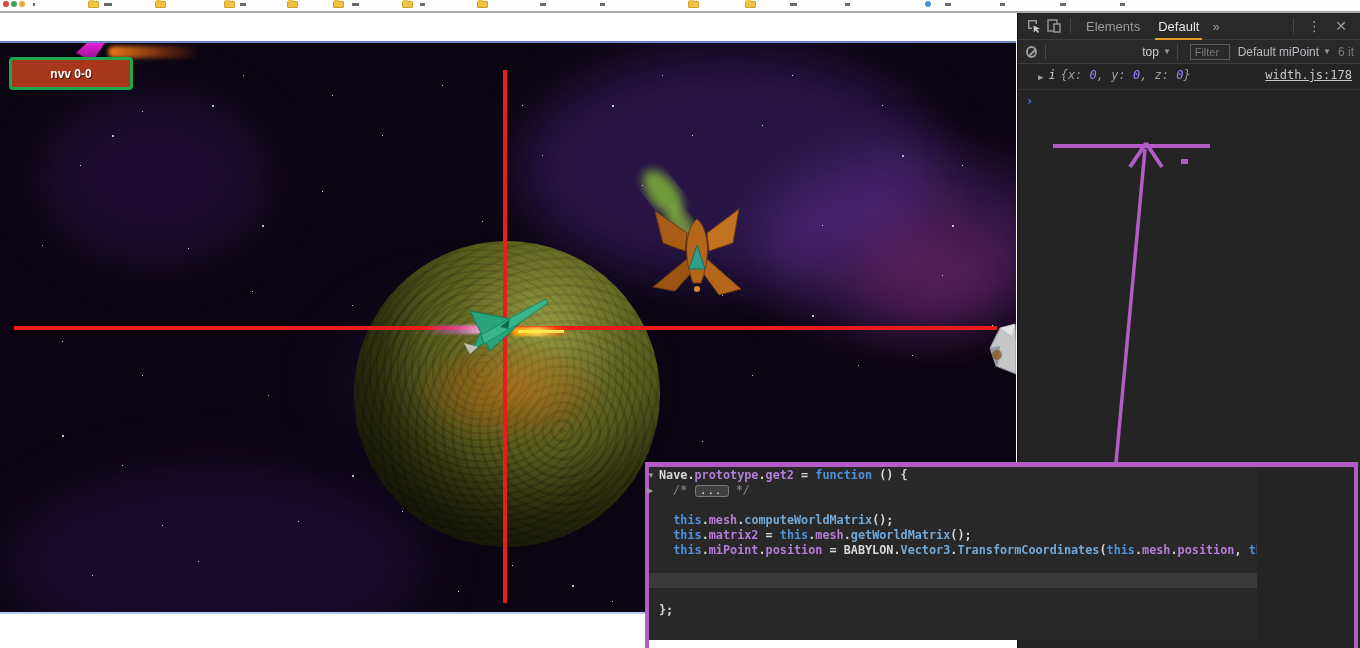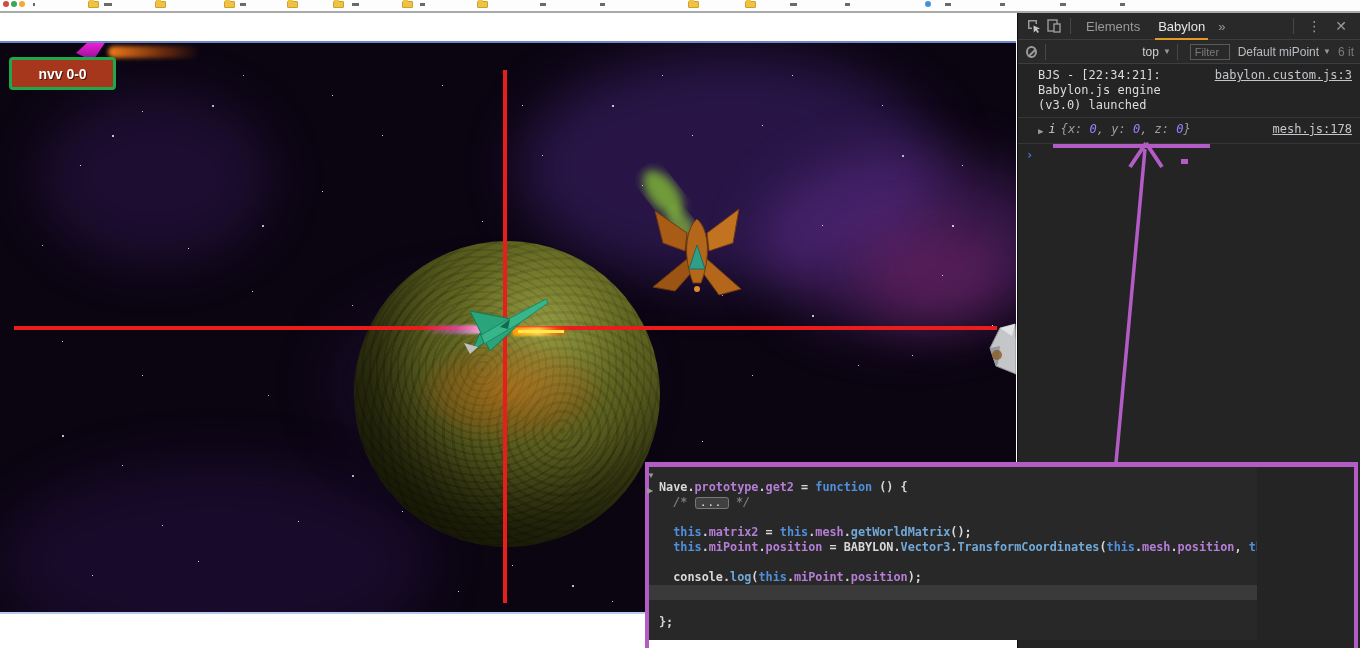--- a/index.html
+++ b/index.html
@@ -67,24 +67,24 @@
     filter:blur(1px); }
   .trail-right2 { position:absolute; left:518px; top:287px; width:46px; height:3px; background:#ffe94d; filter:blur(.5px); }
 
   #magenta-frag { position:absolute; left:70px; top:0px; width:60px; height:18px;
     background:linear-gradient(180deg,#ec1fd8,#8a0f8a);
     clip-path:polygon(28% 0, 58% 0, 38% 100%, 10% 55%); }
   #magenta-streak { position:absolute; left:108px; top:3px; width:92px; height:12px;
     background:linear-gradient(90deg, rgba(252,130,25,.95), rgba(185,75,12,.55) 60%, rgba(120,50,8,0));
     filter:blur(2px); border-radius:6px; }
 
-  #hud-label { position:absolute; left:9px; top:14px; width:107px; height:33px;
+  #hud-label { position:absolute; left:9px; top:14px; width:124px; height:33px;
     background:#a6361c; border:3px solid #1ea84c; border-radius:4px;
     display:flex; align-items:center; justify-content:center;
-    color:#ffffff; font-weight:bold; font-size:14px; text-shadow:1px 1px 0 rgba(0,0,0,.6); }
+    color:#ffffff; font-weight:bold; font-size:12px; text-shadow:1px 1px 0 rgba(0,0,0,.6); }
 
   
   #devtools { position:absolute; left:1017px; top:13px; width:343px; height:635px;
     background:#242424; border-left:1px solid #101010; z-index:2; overflow:hidden;
     color:#dcdcdc; }
   #dt-header { height:27px; background:#292929; border-bottom:1px solid #3d3d3d;
     display:flex; align-items:center; padding:8px 6px; }
   .dt-sep { width:1px; height:16px; background:#474747; margin:0 6px; }
   .dt-iconbtn { width:20px; height:20px; display:flex; align-items:center; justify-content:center; }
   .tab { padding:0 9px; height:27px; display:flex; align-items:center; font-size:13px; color:#9a9a9a; position:relative; }
@@ -114,21 +114,21 @@
   .expander { color:#9a9a9a; font-size:9px; margin:2px 5px 0 -13px; }
   .pv-cls { color:#cfcfcf; font-style:italic; margin-right:5px; }
   .pv-p { color:#9e9e9e; font-style:italic; }
   .pv-n { color:#9980ff; font-style:italic; }
   #prompt-row { border-bottom:none; padding-left:8px; }
   #prompt-chevron { color:#4b7be0; font-weight:bold; font-size:12px; }
 
   
   #code-overlay { position:absolute; left:645px; top:462px; width:713px; height:186px; z-index:5;
     border-left:4px solid #b45cc6; border-right:4px solid #b45cc6; border-top:5px solid #b45cc6; }
-  #code-inner { width:608px; height:173px; background:#282828; overflow:hidden; padding-top:13px; }
+  #code-inner { width:608px; height:173px; background:#282828; overflow:hidden; padding-top:1px; }
   .code-line { white-space:pre; font-family:"DejaVu Sans Mono",monospace; font-size:11.8px;
     font-weight:bold; line-height:15px; height:15px; padding-left:10px; color:#d8d8d8; }
   .code-line.hl { background:#3a3a3a; }
   .tok-plain { color:#d8d8d8; }
   .tok-kw { color:#4f8fdc; }
   .tok-prop { color:#b57ed6; }
   .tok-fn { color:#72a9d8; }
   .tok-cmt { color:#7a7a7a; font-style:italic; }
   .tok-badge { background:#404040; border:1px solid #787878; border-radius:3px; padding:0 5px;
     color:#e0e0e0; font-size:9px; letter-spacing:2px; font-style:normal; }
@@ -242,21 +242,21 @@
       <svg width="14" height="14" viewBox="0 0 14 14">
         <rect x="1" y="1" width="9" height="11" fill="none" stroke="#9a9a9a" stroke-width="1.4"></rect>
         <rect x="7" y="5" width="6" height="8" fill="#292929" stroke="#9a9a9a" stroke-width="1.4"></rect>
       </svg>
     </div>
     <div class="dt-sep"></div>
     <div class="tab">
       <span>Elements</span>
     </div>
     <div class="tab active">
-      <span>Babylon</span>
+      <span>Default</span>
     </div>
     <div class="tab-more">»</div>
     <div class="dt-right">
       <div class="dt-sep"></div>
       <span class="dt-glyph">⋮</span>
       <span class="dt-glyph">✕</span>
     </div>
   </div>
 
   <div id="dt-toolbar">
@@ -267,47 +267,43 @@
       <span class="chev">▼</span>
     </div>
     <div class="dt-sep"></div>
     <input id="filter-input" placeholder="Filter" style="">
     <span id="levels">Default miPoint</span>
     <span class="chev">▼</span>
     <span id="hidden-count">6 it</span>
   </div>
 
 
-  <div class="con-row">
-    <span class="con-text"><span>BJS - [22:34:21]:</span><br><span>Babylon.js engine (v3.0) launched</span></span>
-    <span class="src-link">babylon.custom.js:3</span>
-  </div>
 
   <div class="con-row" style="padding-left:33px">
     <span class="expander">▶</span>
     <span class="con-text"><span class="pv-cls">i</span><span><span class="pv-p">{x: </span><span class="pv-n">0</span><span class="pv-p">, y: </span><span class="pv-n">0</span><span class="pv-p">, z: </span><span class="pv-n">0</span><span class="pv-p">}</span></span></span>
-    <span class="src-link">mesh.js:178</span>
+    <span class="src-link">width.js:178</span>
   </div>
 
   <div class="con-row" id="prompt-row">
     <span id="prompt-chevron">›</span>
   </div>
 </div>
 
 <div id="code-overlay">
   <span class="gutter-mark" style="top:4px">▼</span>
   <span class="gutter-mark" style="top:19px">▶</span>
   <div id="code-inner">
       <div class="code-line"><span class="tok-plain">Nave.</span><span class="tok-prop">prototype</span><span class="tok-plain">.</span><span class="tok-prop">get2</span><span class="tok-plain"> = </span><span class="tok-kw">function</span><span class="tok-plain"> () {</span></div>
       <div class="code-line"><span class="tok-plain">  </span><span class="tok-cmt">/* </span><span class="tok-badge">...</span><span class="tok-cmt"> */</span></div>
       <div class="code-line"> </div>
+      <div class="code-line"><span class="tok-plain">  </span><span class="tok-kw">this</span><span class="tok-plain">.</span><span class="tok-prop">mesh</span><span class="tok-plain">.</span><span class="tok-fn">computeWorldMatrix</span><span class="tok-plain">();</span></div>
       <div class="code-line"><span class="tok-plain">  </span><span class="tok-kw">this</span><span class="tok-plain">.</span><span class="tok-prop">matrix2</span><span class="tok-plain"> = </span><span class="tok-kw">this</span><span class="tok-plain">.</span><span class="tok-prop">mesh</span><span class="tok-plain">.</span><span class="tok-fn">getWorldMatrix</span><span class="tok-plain">();</span></div>
       <div class="code-line"><span class="tok-plain">  </span><span class="tok-kw">this</span><span class="tok-plain">.</span><span class="tok-prop">miPoint</span><span class="tok-plain">.</span><span class="tok-prop">position</span><span class="tok-plain"> = BABYLON.</span><span class="tok-fn">Vector3</span><span class="tok-plain">.</span><span class="tok-fn">TransformCoordinates</span><span class="tok-plain">(</span><span class="tok-kw">this</span><span class="tok-plain">.</span><span class="tok-prop">mesh</span><span class="tok-plain">.</span><span class="tok-prop">position</span><span class="tok-plain">, </span><span class="tok-kw">this</span><span class="tok-plain">.</span><span class="tok-prop">matrix2</span><span class="tok-plain">);</span></div>
       <div class="code-line"> </div>
-      <div class="code-line"><span class="tok-plain">  </span><span class="tok-plain">console.</span><span class="tok-fn">log</span><span class="tok-plain">(</span><span class="tok-kw">this</span><span class="tok-plain">.</span><span class="tok-prop">miPoint</span><span class="tok-plain">.</span><span class="tok-prop">position</span><span class="tok-plain">);</span></div>
       <div class="code-line hl"> </div>
       <div class="code-line"> </div>
       <div class="code-line"><span class="tok-plain">};</span></div>
     </div>
 </div>
 
 <svg id="annotation" width="1360" height="648">
   <line x1="1053" y1="146" x2="1210" y2="146" stroke="#b45cc6" stroke-width="4"></line>
   <line x1="1146" y1="143" x2="1130" y2="167" stroke="#b45cc6" stroke-width="4"></line>
   <line x1="1146" y1="143" x2="1162" y2="167" stroke="#b45cc6" stroke-width="4"></line>

